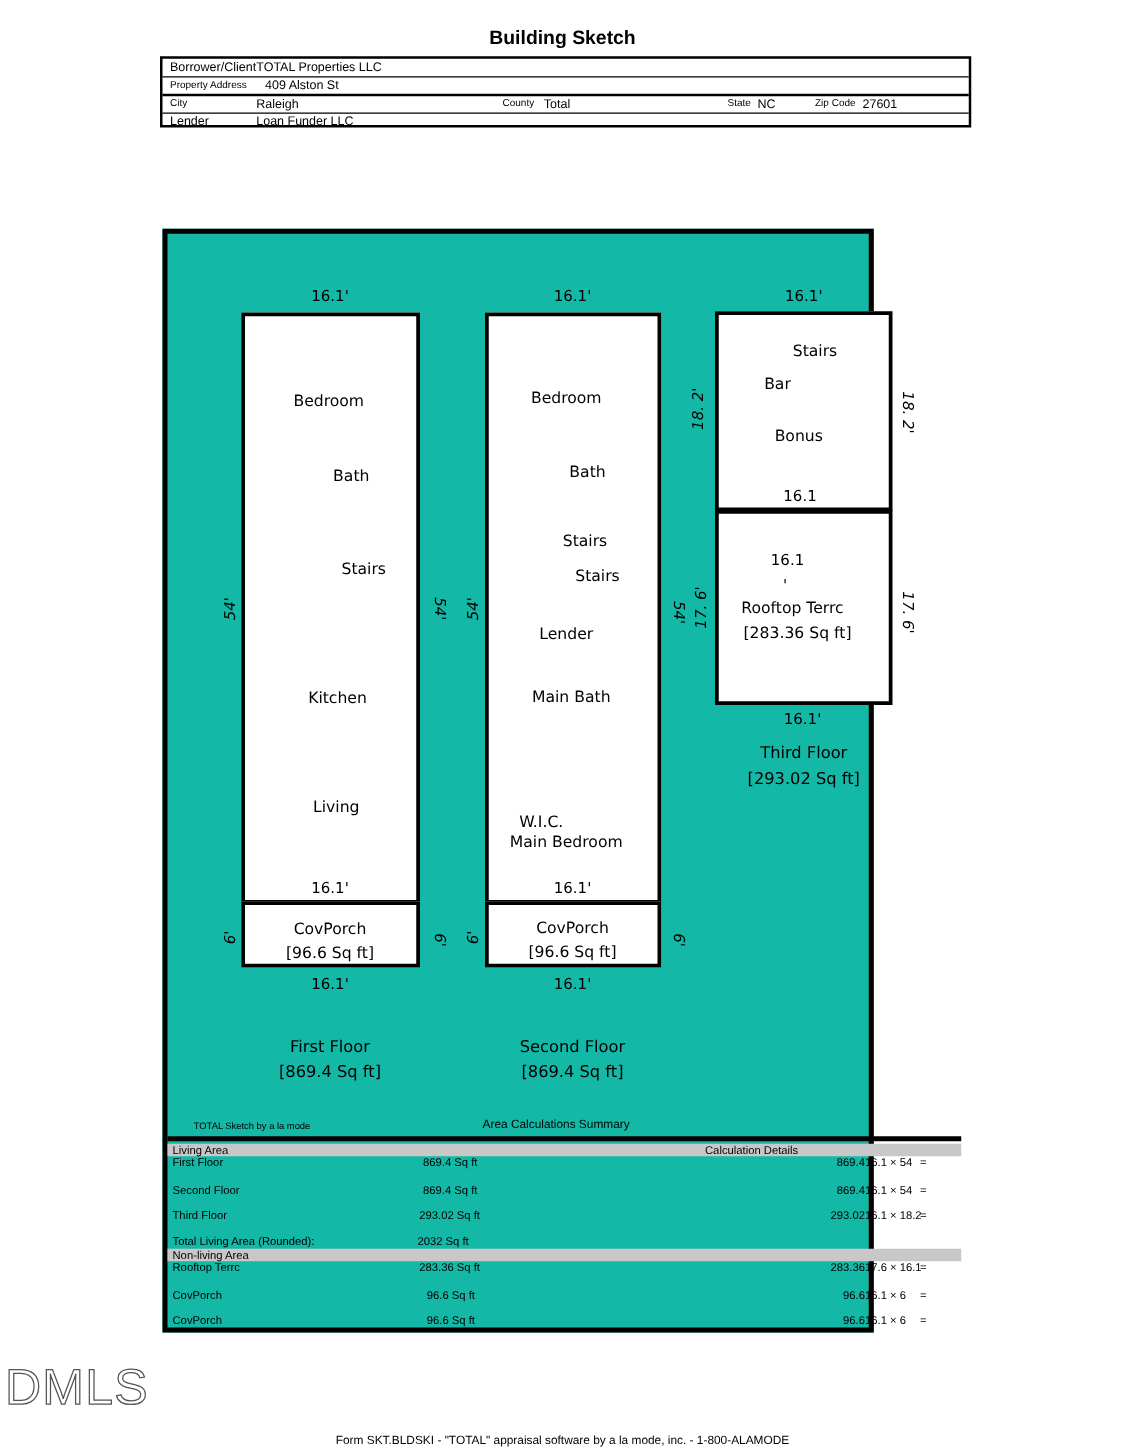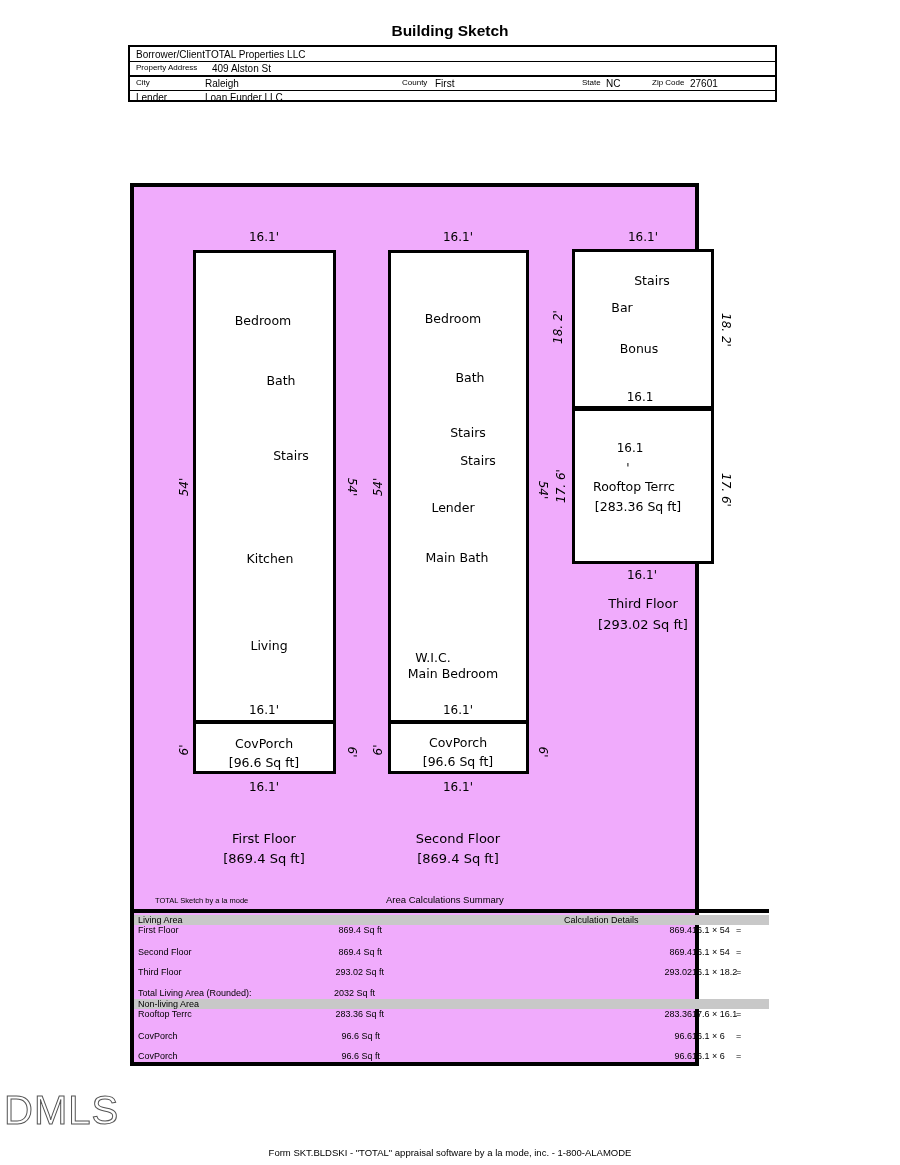--- a/index.html
+++ b/index.html
@@ -16,21 +16,21 @@
   .box{position:absolute;border:3px solid #000;box-sizing:border-box;background:#fff;}
   .title{position:absolute;left:0;right:0;top:22px;text-align:center;
          font-weight:bold;font-size:15.5px;}
   .formtable{position:absolute;left:128px;top:45px;width:649px;height:57px;
              border:2px solid #000;box-sizing:border-box;}
   .frow{position:absolute;left:0;right:0;height:14px;}
   .flabel{position:absolute;left:6px;top:2px;font-size:10px;}
   .flabel-sm{position:absolute;left:6px;top:2px;font-size:8px;}
   .fval{position:absolute;top:2px;font-size:10px;}
   .sketch{position:absolute;left:130px;top:183px;width:569px;height:883px;
-          border:4px solid #000;box-sizing:border-box;background:#f0abfc;}
+          border:4px solid #000;box-sizing:border-box;background:#14b8a6;}
   .sline{position:absolute;background:#000;}
   .gband{position:absolute;background:#c8c8c8;height:10px;left:0;width:635px;}
   .stext{position:absolute;font-size:9px;white-space:nowrap;}
   .stext-r{position:absolute;font-size:9px;white-space:nowrap;text-align:right;}
   .brand{position:absolute;font-size:7.5px;white-space:nowrap;}
   .sumhead{position:absolute;font-size:9.5px;white-space:nowrap;}
   .watermark{position:absolute;left:4px;top:1088px;font-size:40px;font-weight:100;
              letter-spacing:1px;color:transparent;-webkit-text-stroke:1px #555;
              font-family:"Liberation Sans",sans-serif;}
   .footer{position:absolute;left:0;right:0;top:1147px;text-align:center;font-size:9.5px;}
@@ -48,21 +48,21 @@
       <span class="fval" style="left:75px;">TOTAL Properties LLC</span>
     </div>
     <div class="frow" style="top:14px;border-bottom:2px solid #000;">
       <span class="flabel-sm">Property Address</span>
       <span class="fval" style="left:82px;">409 Alston St</span>
     </div>
     <div class="frow" style="top:29px;border-bottom:1px solid #000;">
       <span class="flabel-sm">City</span>
       <span class="fval" style="left:75px;">Raleigh</span>
       <span class="fval" style="left:272px;font-size:8px;text-align:center;">County</span>
-      <span class="fval" style="left:305px;">First</span>
+      <span class="fval" style="left:305px;">Total</span>
       <span class="fval" style="left:452px;font-size:8px;">State</span>
       <span class="fval" style="left:476px;">NC</span>
       <span class="fval" style="left:522px;font-size:8px;">Zip Code</span>
       <span class="fval" style="left:560px;">27601</span>
     </div>
     <div class="frow" style="top:43px;">
       <span class="flabel">Lender</span>
       <span class="fval" style="left:75px;">Loan Funder LLC</span>
     </div>
   </div>

